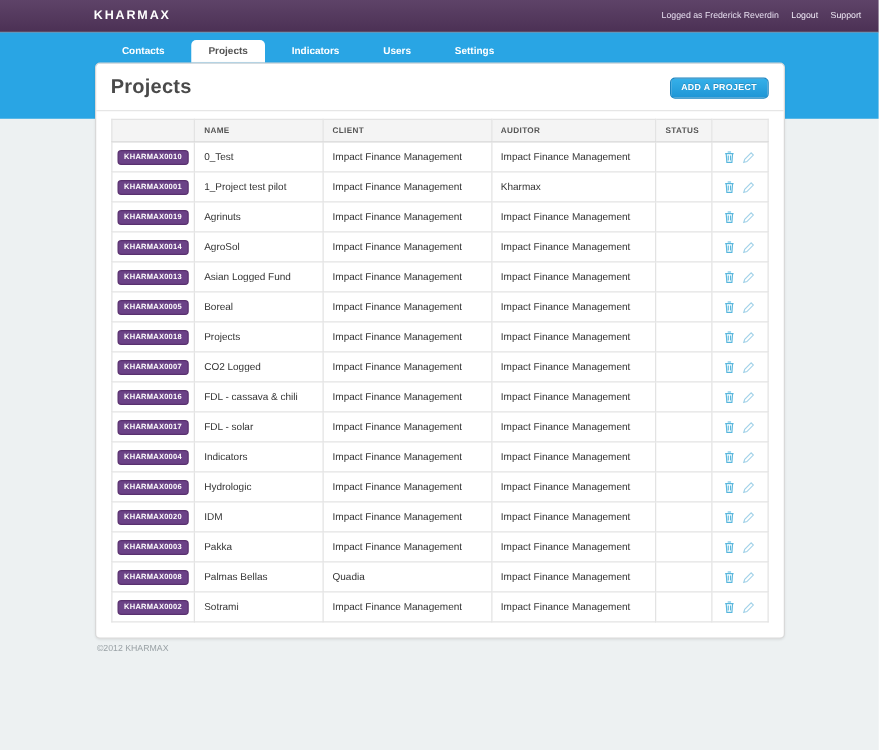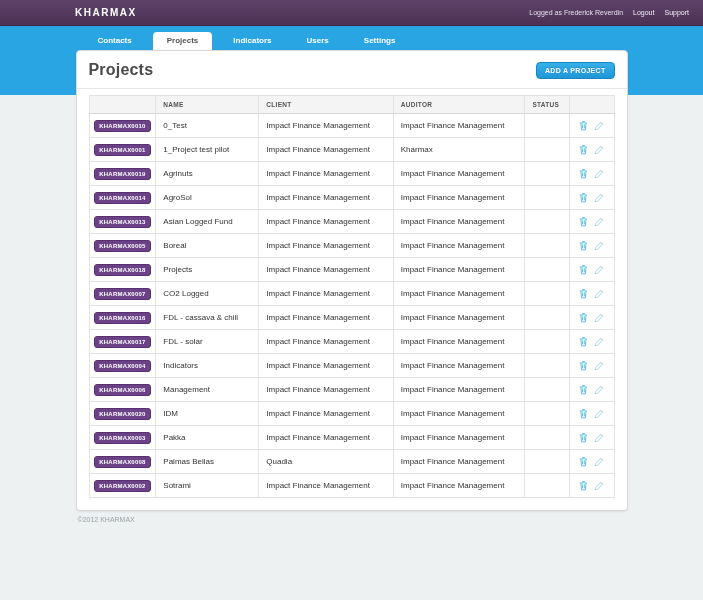--- a/index.html
+++ b/index.html
@@ -403,21 +403,21 @@
           <path d="M1.2 10.8l.9-3 6.2-6.2 2.1 2.1-6.2 6.2-3 .9z M8.3 1.6l2.1 2.1" fill="none" stroke="#a4d3e9" stroke-width="1.1"></path>
         </svg>
       </span>
     </td>
   </tr>
 
   <tr>
     <td class="code-cell">
       <span class="badge">KHARMAX0006</span>
     </td>
-    <td>Management</td>
+    <td>Hydrologic</td>
     <td>Impact Finance Management</td>
     <td>Impact Finance Management</td>
     <td></td>
     <td class="actions-cell">
       <span class="icon-btn">
         <svg width="9" height="11" viewBox="0 0 12 14">
           <path d="M1.5 3.5h9 M4.2 1.8h3.6 M2.6 3.5l.7 9.3h5.4l.7-9.3 M4.8 5.5v5.3 M7.2 5.5v5.3" fill="none" stroke="#58b7dd" stroke-width="1.2"></path>
         </svg>
       </span>
       <span class="icon-btn">

